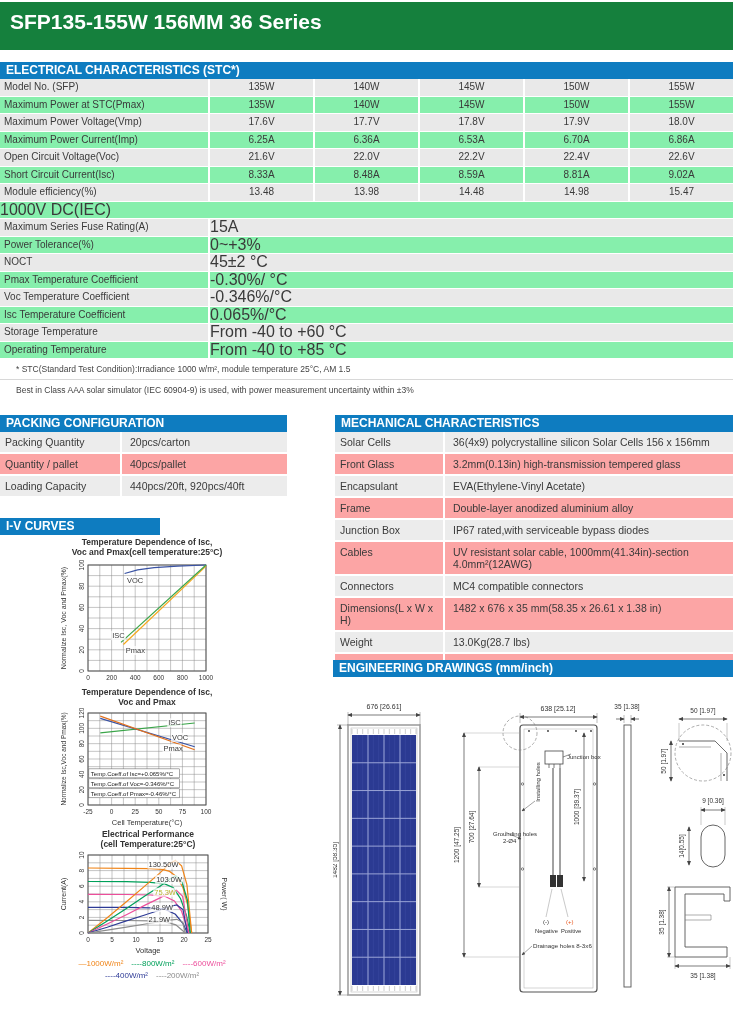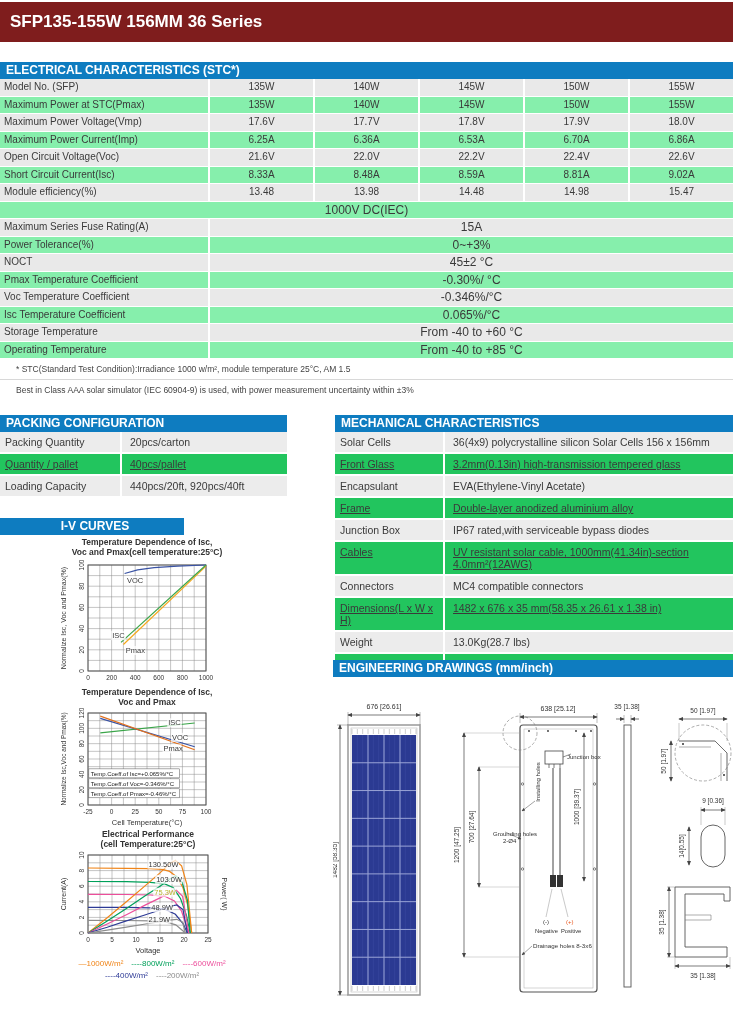--- a/index.html
+++ b/index.html
@@ -1,45 +1,45 @@
 <!DOCTYPE html>
 <html><head>
 <meta charset="utf-8">
 <style>
   html,body{margin:0;padding:0;background:#fff;}
   .page{position:relative;width:733px;height:1010px;background:#fff;overflow:hidden;
         font-family:"Liberation Sans",sans-serif;color:#3a3a3a;}
-  .title-band{position:absolute;top:2px;left:0;right:0;height:40px;background:#7f1d1d;
-        color:#fff;font-weight:bold;font-size:17px;line-height:40px;padding-left:10px;box-sizing:border-box;}
+  .title-band{position:absolute;top:2px;left:0;right:0;height:48px;background:#15803d;
+        color:#fff;font-weight:bold;font-size:21px;line-height:40px;padding-left:10px;box-sizing:border-box;}
   .sec-bar{background:#0E7CC0;color:#fff;font-weight:bold;font-size:12px;height:17px;
         line-height:17px;padding-left:6px;}
   
   .elec{position:absolute;top:62px;left:0;width:733px;}
   .t-row{display:flex;border-bottom:1px solid #fff;}
   .t-row.odd{background:#E9E9E9;}
   .t-row.even{background:#86efac;}
   .t-label{width:204px;padding-left:4px;font-size:10px;line-height:16.5px;border-right:2px solid #fff;}
   .t-cell{width:103px;text-align:center;font-size:10px;line-height:16.5px;border-right:2px solid #fff;}
   .t-cell:last-child{border-right:none;}
-  .t-span{flex:1;text-align:center;font-size:12px;line-height:16.5px;}
+  .t-span{flex:1;text-align:left;font-size:16px;line-height:16.5px;}
   .footnote{font-size:8.5px;color:#444;padding:5px 16px;}
   .fn1{border-bottom:1px solid #d8d8d8;}
   
   .packing{position:absolute;top:415px;left:0;width:287px;}
   .mech{position:absolute;top:415px;left:335px;width:398px;}
   .kv-row{display:flex;border-bottom:2px solid #fff;font-size:10.5px;}
   .kv-row.odd{background:#ECECEC;}
-  .kv-row.even{background:#22c55e;text-decoration:underline;}
+  .kv-row.even{background:#fca5a5;}
   .kv-label{padding:4px 0 4px 5px;border-right:2px solid #fff;box-sizing:border-box;}
   .kv-value{flex:1;padding:4px 4px 4px 8px;}
   .packing .kv-label{width:122px;}
   .mech .kv-label{width:110px;}
   
   .iv{position:absolute;top:518px;left:0;width:300px;}
-  .iv .sec-bar{width:184px;box-sizing:border-box;text-align:center;}
+  .iv .sec-bar{width:160px;box-sizing:border-box;}
   .iv svg{display:block;margin-left:22px;}
   svg text{font-family:"Liberation Sans",sans-serif;}
   .legend{width:260px;margin-left:22px;text-align:center;font-size:8px;font-weight:normal;}
   .legend div{margin-top:3px;}
   .legend span{margin:0 4px;white-space:nowrap;}
   
   .eng{position:absolute;top:660px;left:333px;width:400px;}
   .eng .sec-bar{width:100%;box-sizing:border-box;}
   .eng svg{display:block;margin-top:12px;}
 </style>

